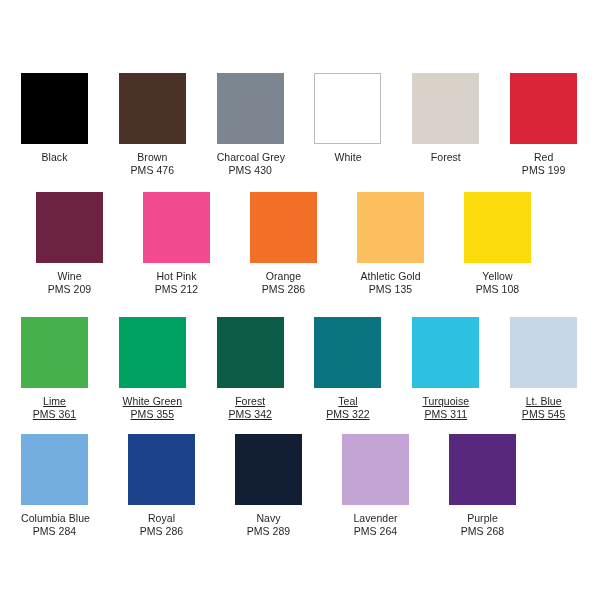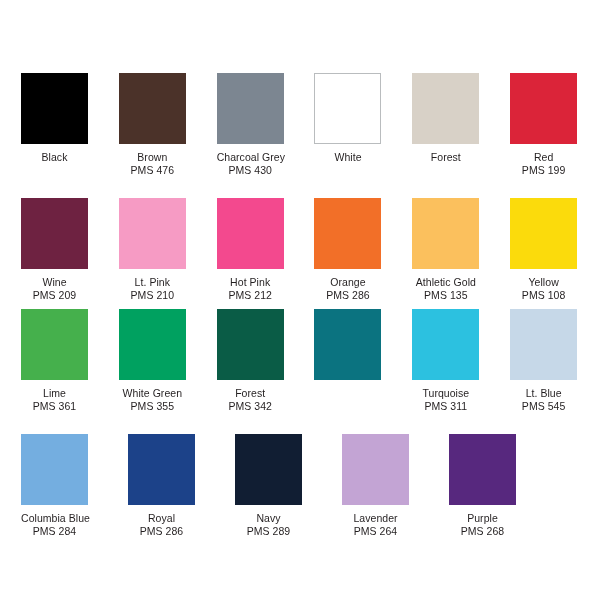--- a/index.html
+++ b/index.html
@@ -22,22 +22,22 @@
     background: #ffffff;
   }
   .swatch-row {
     position: absolute;
     left: 0;
     width: 600px;
     height: 118px;
     display: flex;
   }
   .swatch-row[data-row="0"] { top: 73px; }
-  .swatch-row[data-row="1"] { top: 198px; }
-  .swatch-row[data-row="2"] { top: 309px; }
+  .swatch-row[data-row="1"] { top: 192px; padding-left: 15px; }
+  .swatch-row[data-row="2"] { top: 317px; text-decoration: underline; }
   .swatch-row[data-row="3"] { top: 427px; align-items: center; }
 
   .swatch-cell {
     width: 99px;
     margin-left: 8px;
     display: flex;
     flex-direction: column;
     align-items: flex-start;
   }
   .swatch-cell:first-child { margin-left: 21px; }
@@ -114,27 +114,20 @@
     </div>
     <div class="swatch-row" data-row="1">
       <div class="swatch-cell">
         <div class="swatch-chip" title="Wine" style="background: rgb(110, 34, 65);"></div>
         <div class="swatch-caption">
           <span class="swatch-name">Wine</span>
           <span class="swatch-pms">PMS 209</span>
         </div>
       </div>
       <div class="swatch-cell">
-        <div class="swatch-chip" title="Lt. Pink" style="background: rgb(246, 155, 196);"></div>
-        <div class="swatch-caption">
-          <span class="swatch-name">Lt. Pink</span>
-          <span class="swatch-pms">PMS 210</span>
-        </div>
-      </div>
-      <div class="swatch-cell">
         <div class="swatch-chip" title="Hot Pink" style="background: rgb(243, 73, 142);"></div>
         <div class="swatch-caption">
           <span class="swatch-name">Hot Pink</span>
           <span class="swatch-pms">PMS 212</span>
         </div>
       </div>
       <div class="swatch-cell">
         <div class="swatch-chip" title="Orange" style="background: rgb(242, 111, 40);"></div>
         <div class="swatch-caption">
           <span class="swatch-name">Orange</span>
@@ -173,20 +166,24 @@
       </div>
       <div class="swatch-cell">
         <div class="swatch-chip" title="Forest" style="background: rgb(10, 92, 70);"></div>
         <div class="swatch-caption">
           <span class="swatch-name">Forest</span>
           <span class="swatch-pms">PMS 342</span>
         </div>
       </div>
       <div class="swatch-cell">
         <div class="swatch-chip" title="Teal" style="background: rgb(11, 115, 128);"></div>
+        <div class="swatch-caption">
+          <span class="swatch-name">Teal</span>
+          <span class="swatch-pms">PMS 322</span>
+        </div>
       </div>
       <div class="swatch-cell">
         <div class="swatch-chip" title="Turquoise" style="background: rgb(44, 193, 224);"></div>
         <div class="swatch-caption">
           <span class="swatch-name">Turquoise</span>
           <span class="swatch-pms">PMS 311</span>
         </div>
       </div>
       <div class="swatch-cell">
         <div class="swatch-chip" title="Lt. Blue" style="background: rgb(198, 216, 232);"></div>

